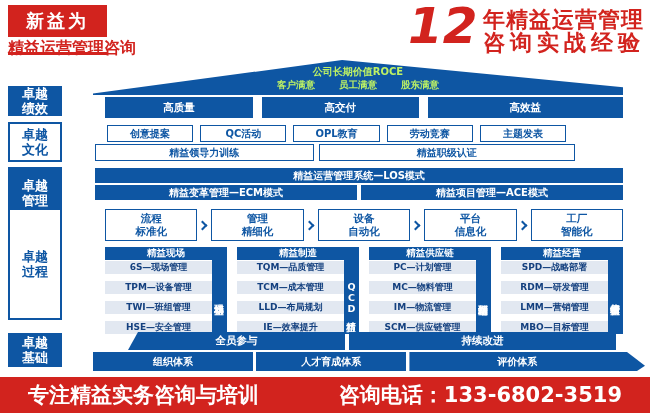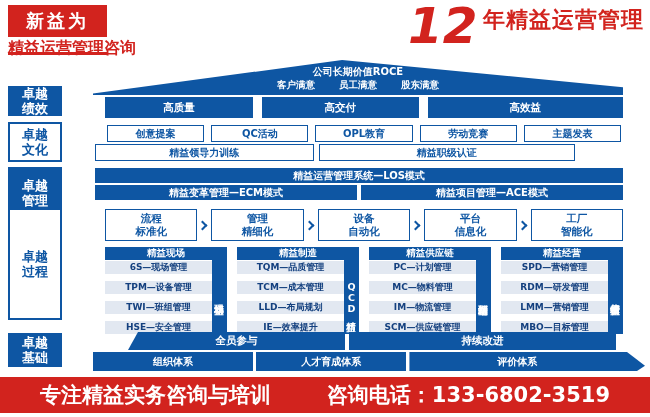--- a/index.html
+++ b/index.html
@@ -32,39 +32,39 @@
   
   .side{left:8px;width:54px;display:flex;align-items:center;justify-content:center;
     text-align:center;font-weight:bold;font-size:13px;}
   .side .wrap2{display:block;width:2em;margin:0 auto;line-height:15px;}
   .side.solid{background:var(--blue);color:#fff;}
   .side.outline{background:#fff;border:2px solid var(--blue);color:var(--blue);}
 
   
   .diagram{left:93px;top:60px;width:530px;height:312px;}
   .roof{left:0;top:0;width:530px;height:35px;background:var(--blue);
-    clip-path:polygon(0 96%,47% 0,100% 78%,100% 100%,0 100%);color:#ffffff;}
+    clip-path:polygon(0 96%,47% 0,100% 78%,100% 100%,0 100%);color:#bef264;}
   .roof-title{position:absolute;left:0;top:5px;width:100%;text-align:center;
     font-size:10px;font-weight:bold;}
   .roof-sat{position:absolute;left:0;top:19px;width:100%;display:flex;
     justify-content:center;gap:24px;font-size:9.5px;font-weight:bold;}
 
   .row{display:flex;}
   .bluebox{background:var(--blue);color:#fff;display:flex;align-items:center;
     justify-content:center;font-weight:bold;font-size:10.5px;white-space:nowrap;}
   .whitebox{background:#fff;border:1.5px solid var(--blue);color:var(--blue);
     display:flex;align-items:center;justify-content:center;font-weight:bold;
     font-size:10px;white-space:nowrap;}
 
   .perf-row{left:12px;top:37px;width:518px;height:21px;gap:9px;}
   .perf-row .bluebox:nth-child(1){flex:1;}
   .perf-row .bluebox:nth-child(2){flex:1.06;}
   .perf-row .bluebox:nth-child(3){flex:1.32;}
 
-  .cult1{left:14px;top:65px;width:514px;height:17px;gap:7px;}
+  .cult1{left:14px;top:65px;width:459px;height:17px;gap:7px;}
   .cult1 .whitebox{flex:1;}
   .cult2{left:2px;top:84px;width:480px;height:17px;gap:5px;}
   .cult2 .whitebox:nth-child(1){flex:241;}
   .cult2 .whitebox:nth-child(2){flex:283;}
 
   .los{left:2px;top:108px;width:528px;height:15px;font-size:10px;}
   .ecm-row{left:2px;top:125px;width:528px;height:15px;gap:4px;}
   .ecm-row .bluebox{flex:1;font-size:10px;}
 
   .stage-row{left:12px;top:149px;width:518px;height:32px;align-items:stretch;}
@@ -94,33 +94,34 @@
   .found2 .bluebox{font-size:10px;}
   .found2 .bluebox:nth-child(1){flex:167;}
   .found2 .bluebox:nth-child(2){flex:157;}
   .found2 .bluebox:nth-child(3){flex:225;
     clip-path:polygon(0 0,calc(100% - 18px) 0,100% 72%,calc(100% - 8px) 100%,0 100%);
     padding-right:20px;}
 
   
   .footer{left:0;top:377px;width:650px;height:36px;background:var(--red);
     color:#fff;display:flex;align-items:center;justify-content:space-between;
-    padding:0 40px;font-weight:bold;font-size:21px;white-space:nowrap;}
+    padding:0 28px;font-weight:bold;font-size:21px;white-space:nowrap;}
 </style>
 </head>
 <body>
 
 <div class="abs logo-block">
   <span>新益为</span>
 </div>
 <div class="abs logo-sub">精益运营管理咨询</div>
 <div class="abs logo-underline"></div>
 <div class="abs years">12</div>
 <div class="abs tag-lines">
   <div class="tag-line1">年精益运营管理</div>
+  <div class="tag-line2">咨询实战经验</div>
 </div>
 
 <div class="abs side solid" style="top:86px;height:30px;">
   <span class="wrap2">卓越绩效</span>
 </div>
 <div class="abs side outline" style="top:122px;height:40px;">
   <span class="wrap2">卓越文化</span>
 </div>
 <div class="abs side solid" style="top:167px;height:52px;">
   <span class="wrap2">卓越管理</span>
@@ -242,21 +243,21 @@
           <div class="col-item">SCM—供应链管理</div>
         </div>
         <div class="col-strip">端到端精益</div>
       </div>
     </div>
 
     <div class="col">
       <div class="col-header">精益经营</div>
       <div class="col-body">
         <div class="col-items">
-          <div class="col-item">SPD—营销管理</div>
+          <div class="col-item">SPD—战略部署</div>
           <div class="col-item">RDM—研发管理</div>
           <div class="col-item">LMM—营销管理</div>
           <div class="col-item">MBO—目标管理</div>
         </div>
         <div class="col-strip">价值增长精益</div>
       </div>
     </div>
 
   </div>
 

